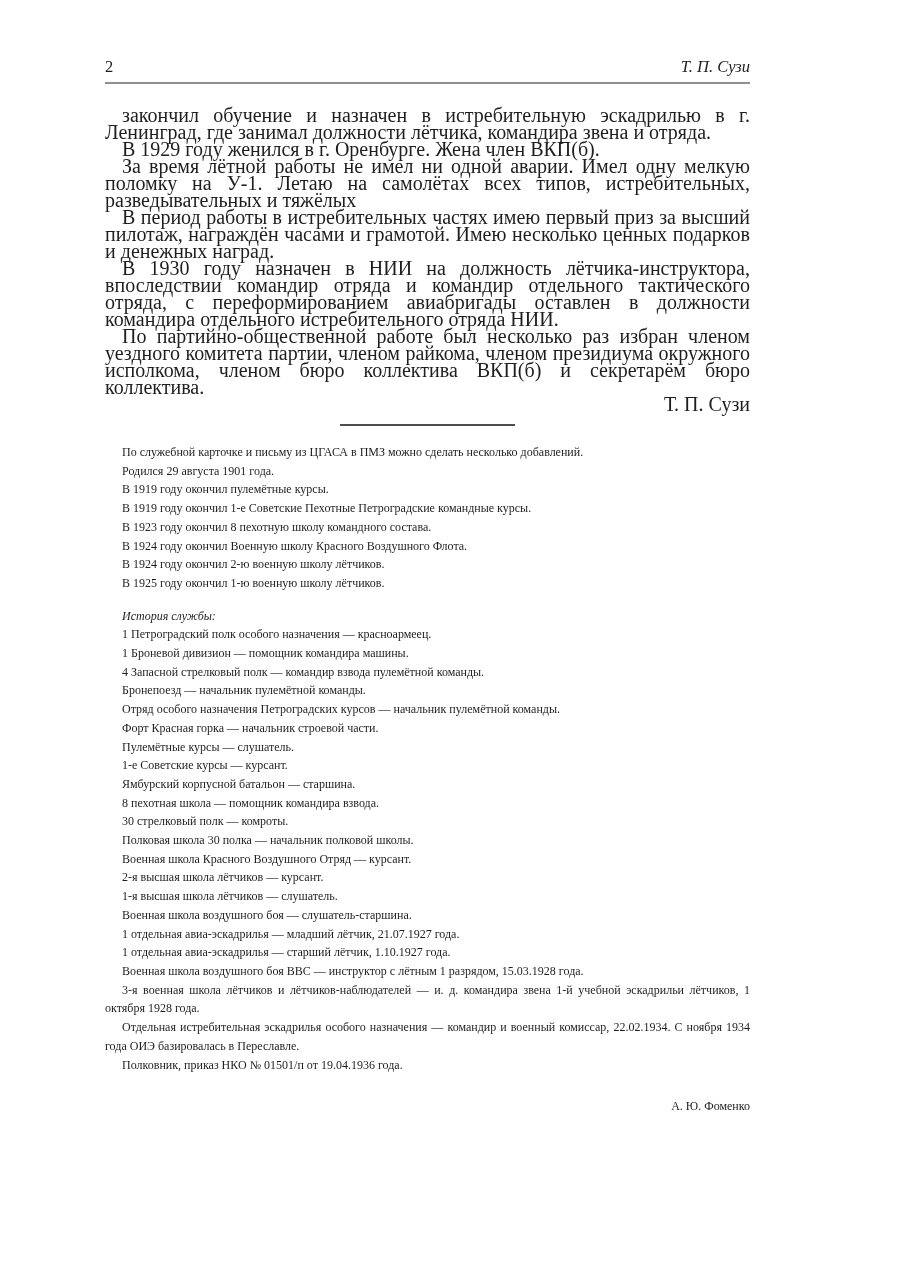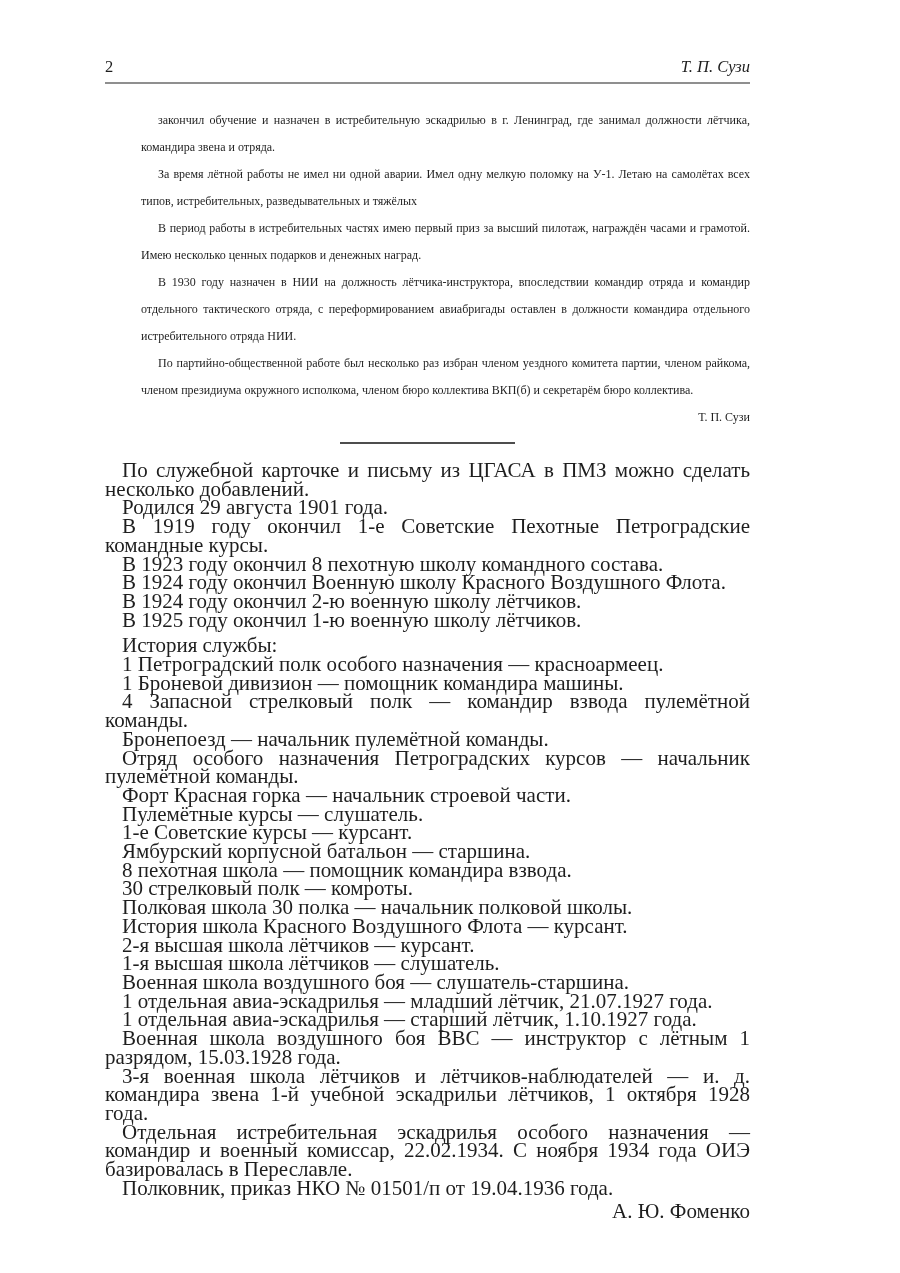--- a/index.html
+++ b/index.html
@@ -37,103 +37,105 @@
     font-style: italic;
   }
   
   .text-column {
     position: absolute;
     left: 105px;
     top: 107px;
     width: 645px;
   }
   .bio {
-    font-size: 12px;
-    line-height: 27px;
+    font-size: 20px;
+    line-height: 17px;
     text-align: justify;
-    margin-left: 36px;
   }
   .bio p {
     margin: 0;
     text-indent: 17px;
   }
   .signature {
     margin: 0;
     text-align: right;
     text-indent: 0 !important;
   }
   .section-divider {
     width: 175px;
     margin: 11px auto 17px auto;
     border: none;
     border-top: 2px solid #4d4d4d;
   }
   .addendum {
-    font-size: 21px;
+    font-size: 12px;
     line-height: 18.7px;
     text-align: justify;
   }
   .addendum p {
     margin: 0;
     text-indent: 17px;
   }
   .addendum .history-title {
-    margin-top: 7px;
+    margin-top: 14px;
+    font-style: italic;
   }
   .addendum .signature {
-    margin-top: 5px;
+    margin-top: 23px;
   }
 </style>
 </head>
 <body>
 
 <div class="page">
 
   <div class="running-header">
     <span class="page-number">2</span>
     <span class="running-title">Т. П. Сузи</span>
   </div>
 
   <div class="text-column">
 
     <div class="bio">
       <p>закончил обучение и назначен в истребительную эскадрилью в г. Ленинград, где занимал должности лётчика, командира звена и отряда.</p>
+      <p>В 1929 году женился в г. Оренбурге. Жена член ВКП(б).</p>
       <p>За время лётной работы не имел ни одной аварии. Имел одну мелкую поломку на У-1. Летаю на самолётах всех типов, истребительных, разведывательных и тяжёлых</p>
       <p>В период работы в истребительных частях имею первый приз за высший пилотаж, награждён часами и грамотой. Имею несколько ценных подарков и денежных наград.</p>
       <p>В 1930 году назначен в НИИ на должность лётчика-инструктора, впоследствии командир отряда и командир отдельного тактического отряда, с переформированием авиабригады оставлен в должности командира отдельного истребительного отряда НИИ.</p>
       <p>По партийно-общественной работе был несколько раз избран членом уездного комитета партии, членом райкома, членом президиума окружного исполкома, членом бюро коллектива ВКП(б) и секретарём бюро коллектива.</p>
       <p class="signature">Т. П. Сузи</p>
     </div>
 
     <hr class="section-divider">
 
     <div class="addendum">
       <p>По служебной карточке и письму из ЦГАСА в ПМЗ можно сделать несколько добавлений.</p>
       <p>Родился 29 августа 1901 года.</p>
+      <p>В 1919 году окончил пулемётные курсы.</p>
       <p>В 1919 году окончил 1-е Советские Пехотные Петроградские командные курсы.</p>
       <p>В 1923 году окончил 8 пехотную школу командного состава.</p>
       <p>В 1924 году окончил Военную школу Красного Воздушного Флота.</p>
       <p>В 1924 году окончил 2-ю военную школу лётчиков.</p>
       <p>В 1925 году окончил 1-ю военную школу лётчиков.</p>
 
       <p class="history-title">История службы:</p>
 
       <p>1 Петроградский полк особого назначения — красноармеец.</p>
       <p>1 Броневой дивизион — помощник командира машины.</p>
       <p>4 Запасной стрелковый полк — командир взвода пулемётной команды.</p>
       <p>Бронепоезд — начальник пулемётной команды.</p>
       <p>Отряд особого назначения Петроградских курсов — начальник пулемётной команды.</p>
       <p>Форт Красная горка — начальник строевой части.</p>
       <p>Пулемётные курсы — слушатель.</p>
       <p>1-е Советские курсы — курсант.</p>
       <p>Ямбурский корпусной батальон — старшина.</p>
       <p>8 пехотная школа — помощник командира взвода.</p>
       <p>30 стрелковый полк — комроты.</p>
       <p>Полковая школа 30 полка — начальник полковой школы.</p>
-      <p>История школа Красного Воздушного Флота — курсант.</p>
+      <p>Военная школа Красного Воздушного Отряд — курсант.</p>
       <p>2-я высшая школа лётчиков — курсант.</p>
       <p>1-я высшая школа лётчиков — слушатель.</p>
       <p>Военная школа воздушного боя — слушатель-старшина.</p>
       <p>1 отдельная авиа-эскадрилья — младший лётчик, 21.07.1927 года.</p>
       <p>1 отдельная авиа-эскадрилья — старший лётчик, 1.10.1927 года.</p>
       <p>Военная школа воздушного боя ВВС — инструктор с лётным 1 разрядом, 15.03.1928 года.</p>
       <p>3-я военная школа лётчиков и лётчиков-наблюдателей — и. д. командира звена 1-й учебной эскадрильи лётчиков, 1 октября 1928 года.</p>
       <p>Отдельная истребительная эскадрилья особого назначения — командир и военный комиссар, 22.02.1934. С ноября 1934 года ОИЭ базировалась в Переславле.</p>
       <p>Полковник, приказ НКО № 01501/п от 19.04.1936 года.</p>
 

